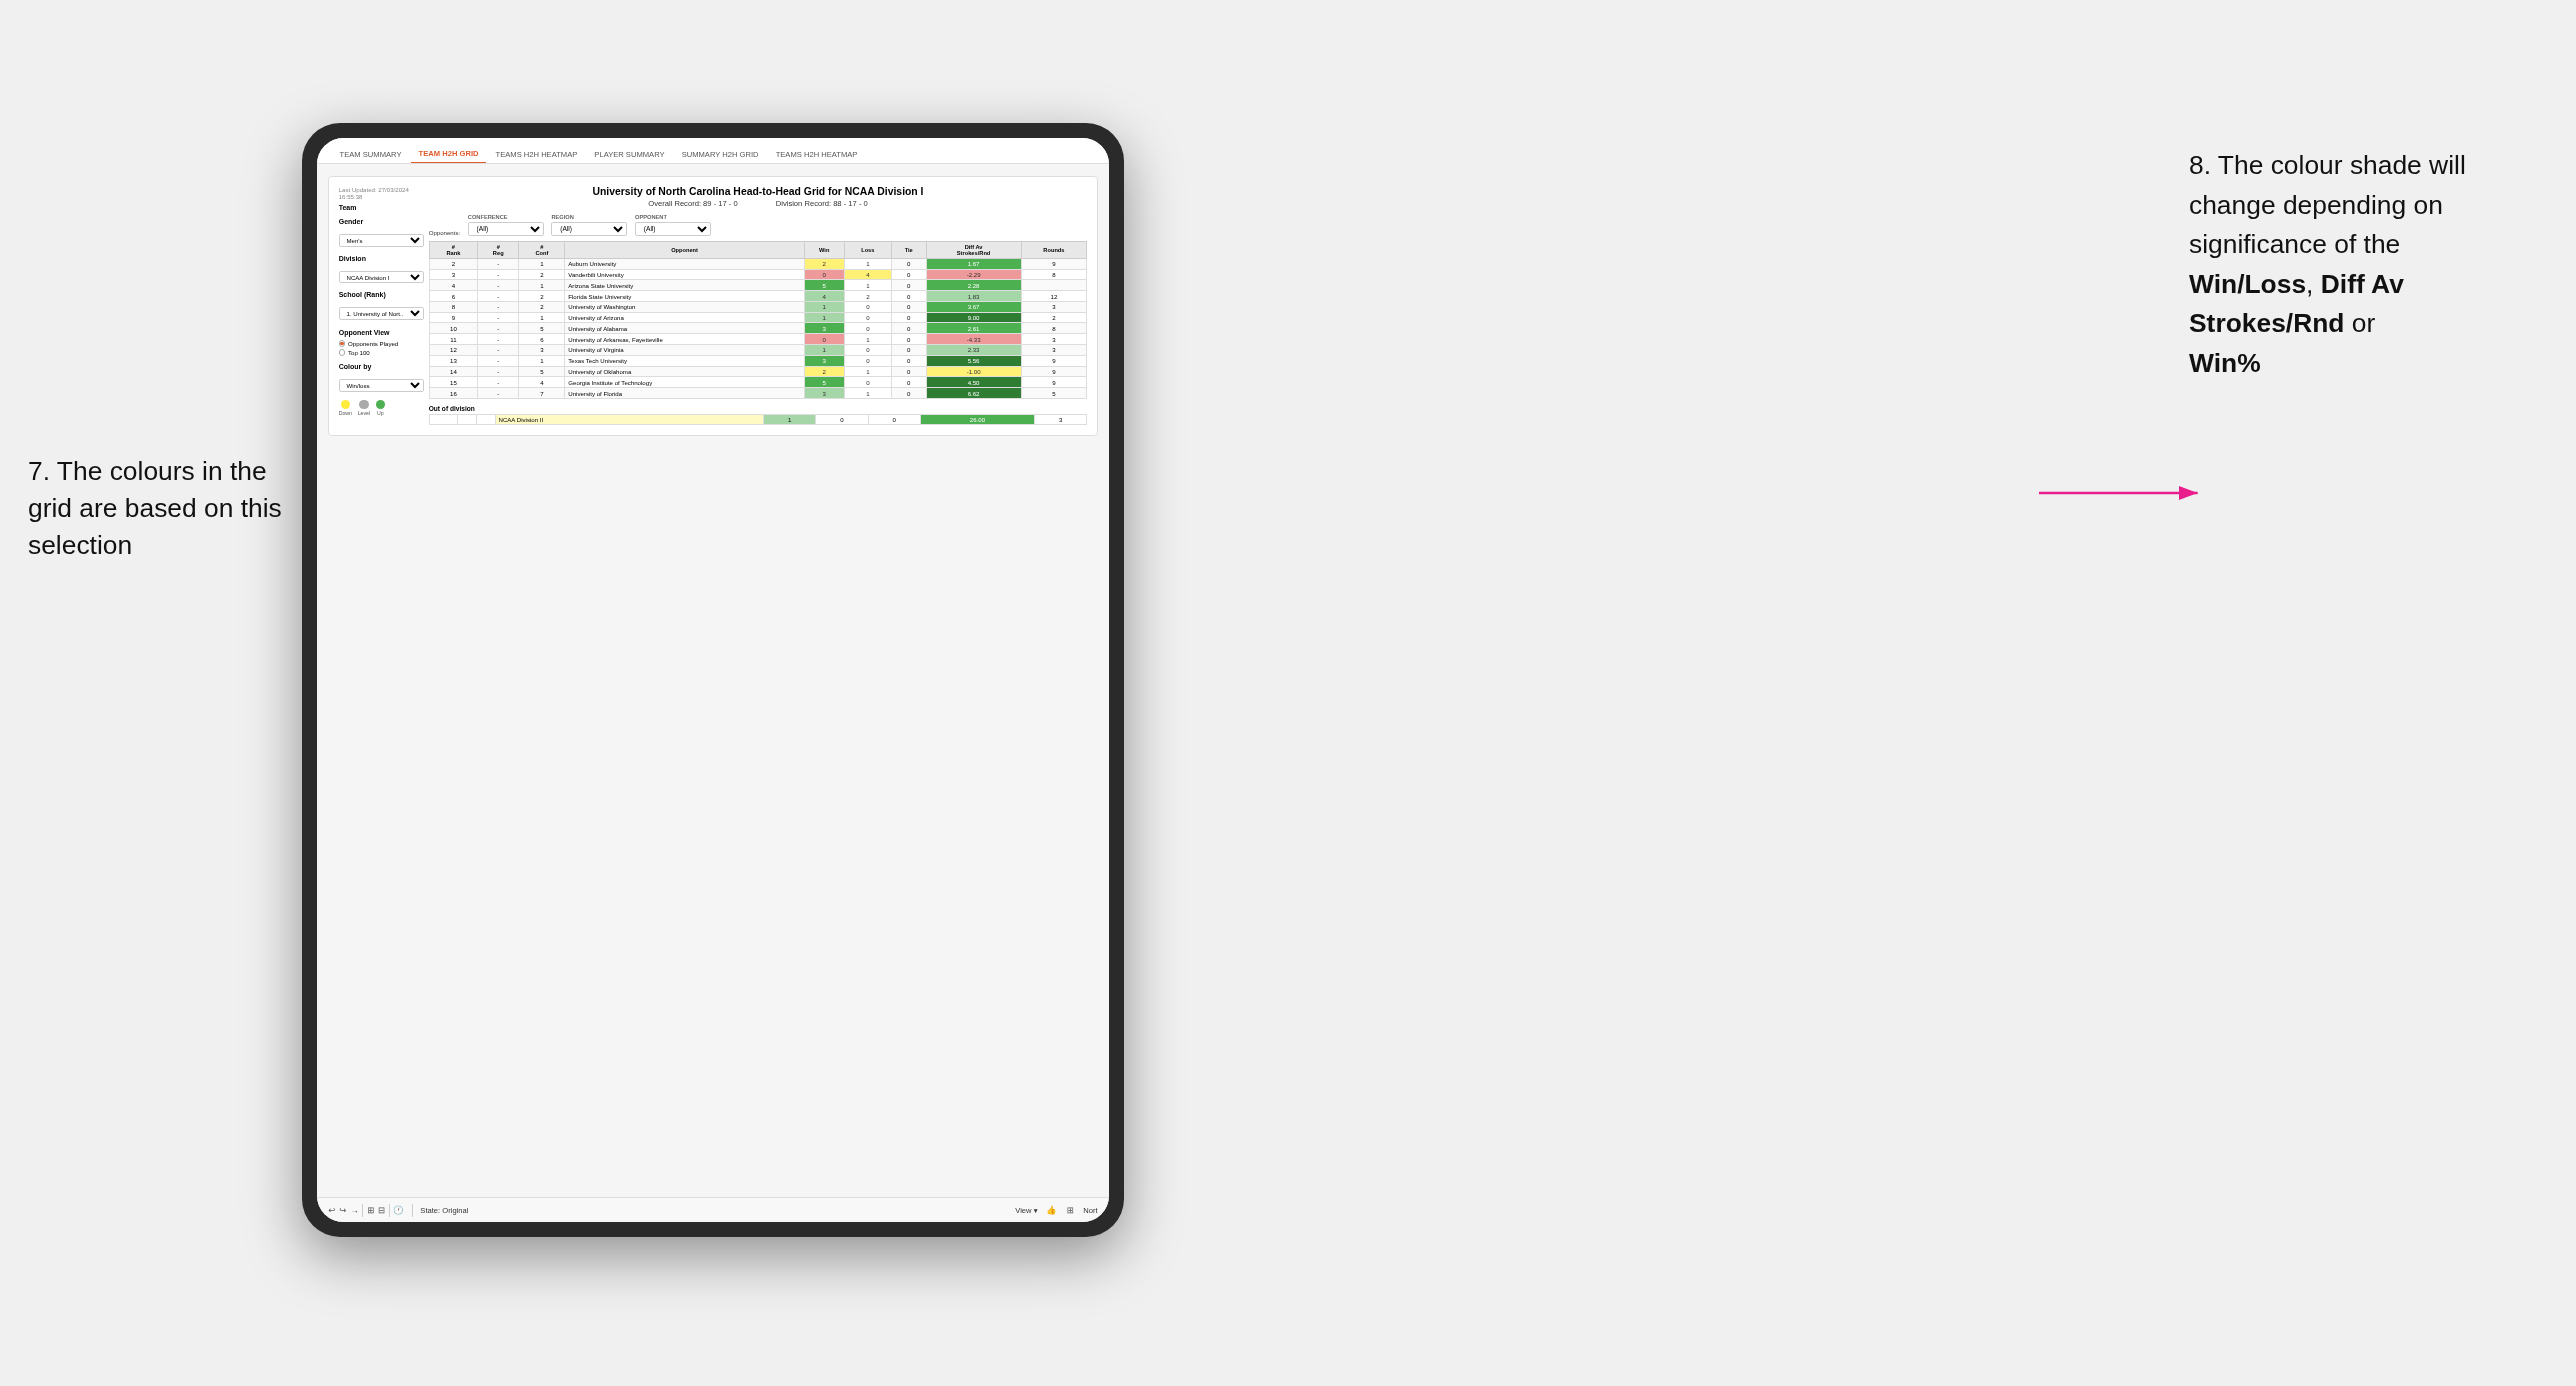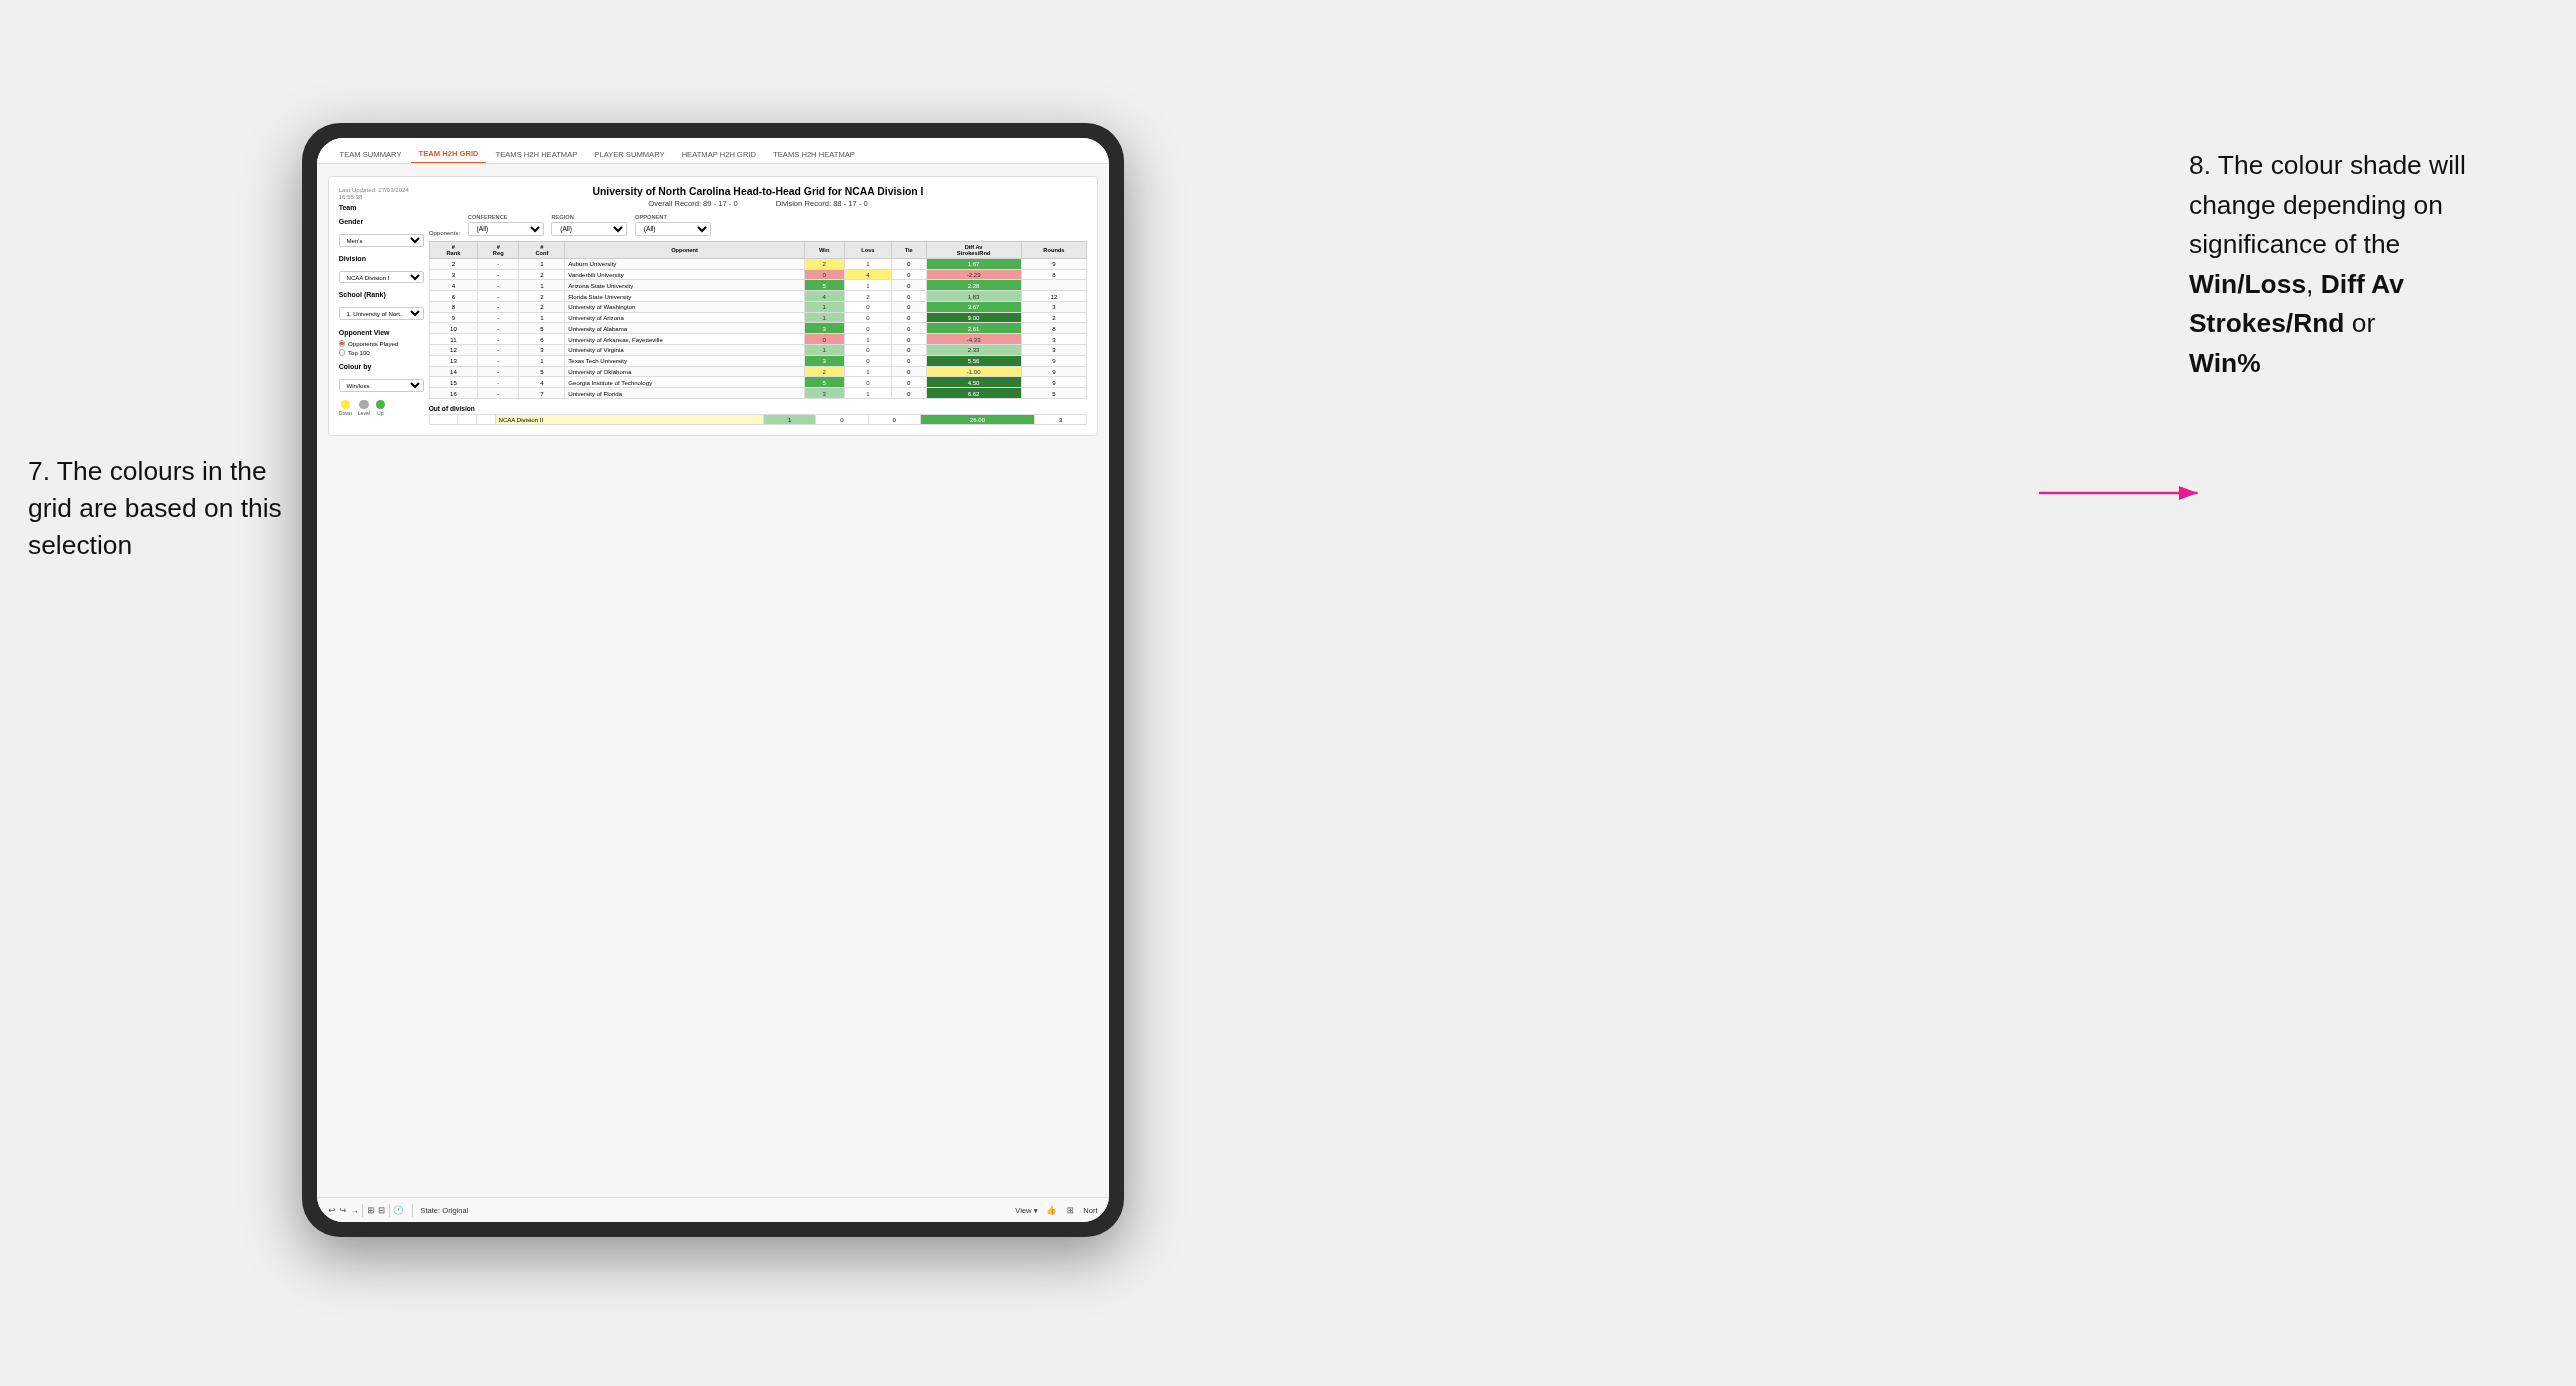--- a/index.html
+++ b/index.html
@@ -376,21 +376,21 @@
 
 <div class="ipad-frame">
   <div class="ipad-screen">
 
 
     <div class="sub-nav">
       <span class="sub-nav-link">TEAM SUMMARY</span>
       <span class="sub-nav-link active">TEAM H2H GRID</span>
       <span class="sub-nav-link">TEAMS H2H HEATMAP</span>
       <span class="sub-nav-link">PLAYER SUMMARY</span>
-      <span class="sub-nav-link">HEATMAP H2H GRID</span>
+      <span class="sub-nav-link">SUMMARY H2H GRID</span>
       <span class="sub-nav-link">TEAMS H2H HEATMAP</span>
     </div>
 
     <div class="main-content">
       <div class="content-card">
 
         <div style="display:flex; gap:5px;">
 
           <div style="width:85px; flex-shrink:0;">
             <div class="timestamp">Last Updated: 27/03/2024 16:55:38</div>

